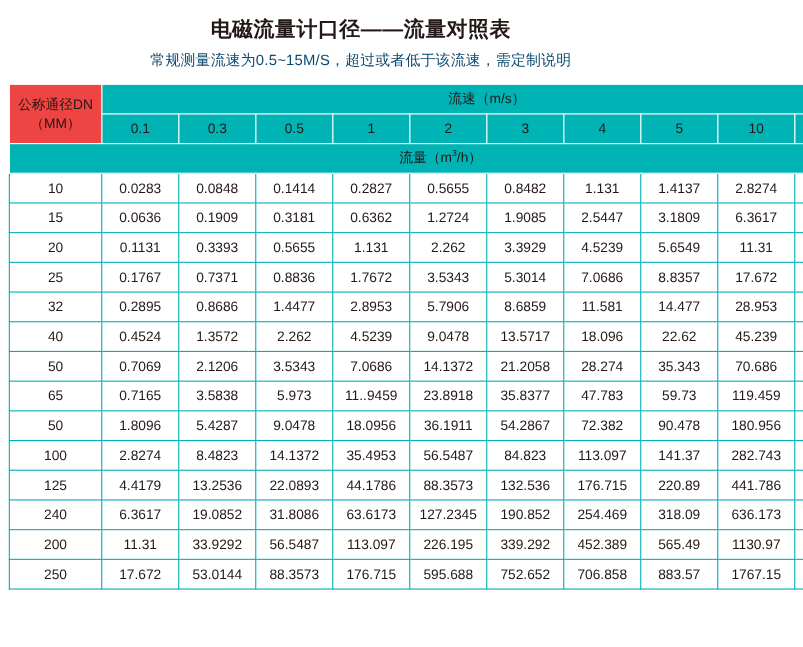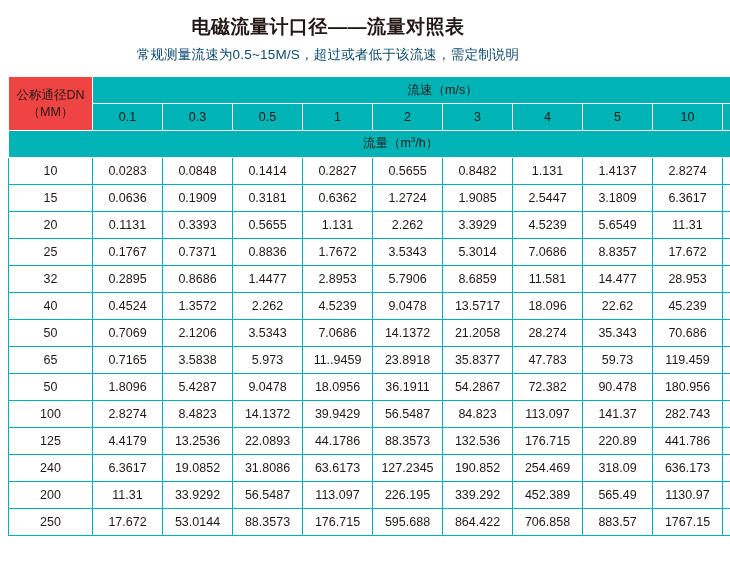--- a/index.html
+++ b/index.html
@@ -242,21 +242,21 @@
         <td>72.382</td>
         <td>90.478</td>
         <td>180.956</td>
         <td>271.43</td>
       </tr>
       <tr>
         <td class="rowlabel">100</td>
         <td>2.8274</td>
         <td>8.4823</td>
         <td>14.1372</td>
-        <td>39.9429</td>
+        <td>35.4953</td>
         <td>56.5487</td>
         <td>84.823</td>
         <td>113.097</td>
         <td>141.37</td>
         <td>282.743</td>
         <td>424.12</td>
       </tr>
       <tr>
         <td class="rowlabel">125</td>
         <td>4.4179</td>
@@ -296,21 +296,21 @@
         <td>1130.97</td>
         <td>1696.5</td>
       </tr>
       <tr>
         <td class="rowlabel">250</td>
         <td>17.672</td>
         <td>53.0144</td>
         <td>88.3573</td>
         <td>176.715</td>
         <td>595.688</td>
-        <td>864.422</td>
+        <td>752.652</td>
         <td>706.858</td>
         <td>883.57</td>
         <td>1767.15</td>
         <td>2650.7</td>
       </tr>
     </tbody>
   </table>
 
 </div>
 

